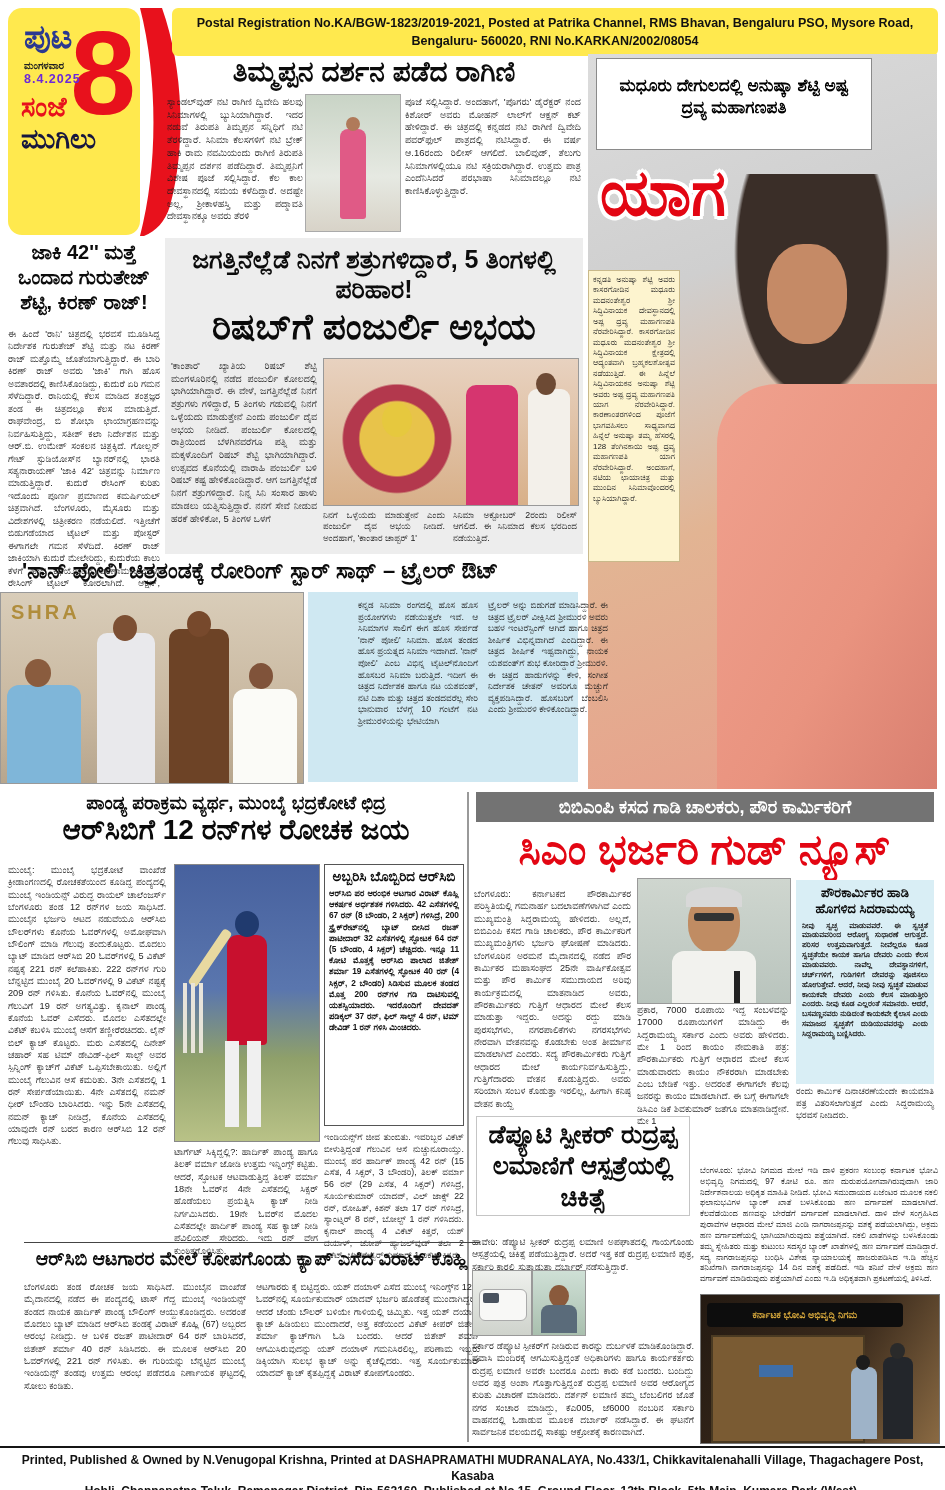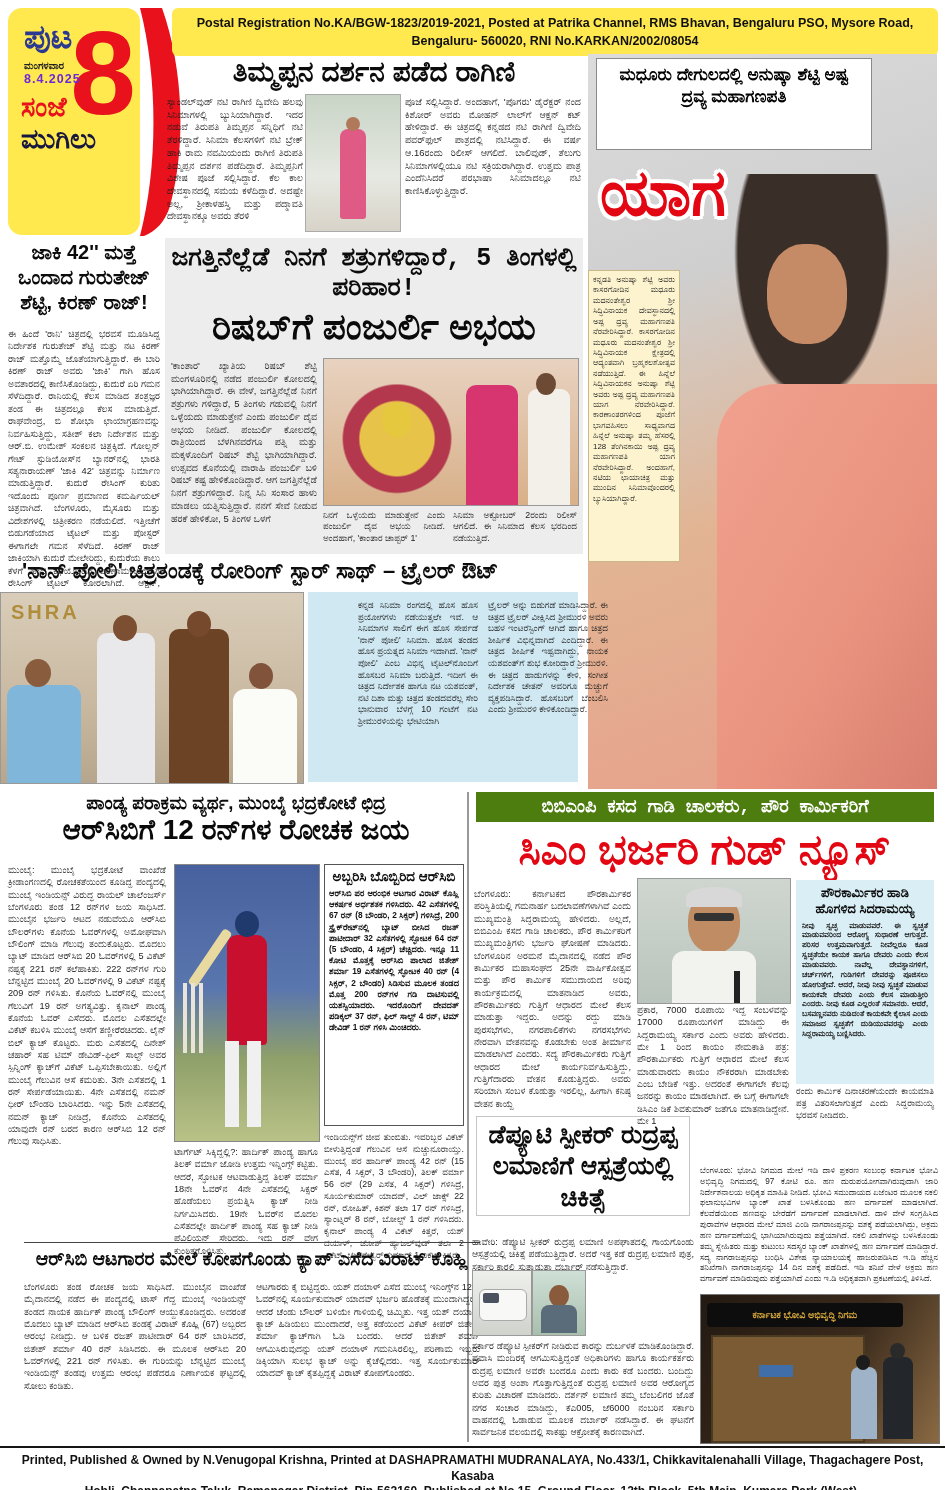--- a/index.html
+++ b/index.html
@@ -17,21 +17,21 @@
   #masthead{left:8px;top:8px;width:132px;height:227px;background:#ffe94e;border-radius:14px;}
   .puta{color:#2b3990;font-size:33px;font-weight:800;}
   .bignum{color:#e8111c;font-size:118px;font-weight:800;line-height:0.9;}
   .day{font-size:10px;font-weight:700;color:#222;}
   .date{font-size:12.5px;font-weight:800;color:#6d28d9;letter-spacing:1px;}
   .sanje{color:#e8111c;font-size:27px;font-weight:800;}
   .mugilu{color:#16163f;font-size:27px;font-weight:800;}
   #topbanner{left:172px;top:8px;width:766px;height:48px;background:#ffe94e;border-radius:6px;
              font-size:12.5px;font-weight:800;color:#111;text-align:center;padding-top:7px;box-sizing:border-box;line-height:1.4;}
   .red-big{color:#e30613;font-weight:900;}
-  .banner-blue{background:#4d7c0f;color:#fff;font-weight:800;font-family:Liberation Mono, monospace;}
+  .banner-blue{background:#737373;color:#fff;font-weight:800;}
   .panel-blue{background:#cfe8f2;}
   .panel-yellow{background:#fdf4cf;border:1px solid #c9b98a;margin-top:26px;}
   .vline{background:#999;}
   #footer{left:0;top:1446px;width:945px;border-top:2.5px solid #151515;
           font-size:12px;font-weight:700;color:#111;text-align:center;padding-top:5px;line-height:1.3;}
   .cap{font-size:8.8px;line-height:1.3;color:#1c1c1c;}
   .outline-w{text-shadow:-3px -3px 0 #fff,3px -3px 0 #fff,-3px 3px 0 #fff,3px 3px 0 #fff,4px 0 0 #fff,-4px 0 0 #fff,0 4px 0 #fff,0 -4px 0 #fff;text-align:right;}
 </style>
 </head>
 <body>
@@ -67,27 +67,27 @@
 
   <div class="abs" style="left:8px;top:240px;width:152px;height:510px;">
     <div class="hl center" style="font-size:20px;line-height:1.25;">ಜಾಕಿ 42'' ಮತ್ತೆ ಒಂದಾದ ಗುರುತೇಜ್ ಶೆಟ್ಟಿ, ಕಿರಣ್ ರಾಜ್!</div>
     <div class="abs bt just" style="left:0;top:88px;width:152px;height:418px;font-size:9.3px;">ಈ ಹಿಂದೆ 'ರಾನಿ' ಚಿತ್ರದಲ್ಲಿ ಭರವಸೆ ಮೂಡಿಸಿದ್ದ ನಿರ್ದೇಶಕ ಗುರುತೇಜ್ ಶೆಟ್ಟಿ ಮತ್ತು ನಟ ಕಿರಣ್ ರಾಜ್ ಮತ್ತೊಮ್ಮೆ ಜೊತೆಯಾಗುತ್ತಿದ್ದಾರೆ. ಈ ಬಾರಿ ಕಿರಣ್ ರಾಜ್ ಅವರು 'ಜಾಕಿ' ಗಾಗಿ ಹೊಸ ಅವತಾರದಲ್ಲಿ ಕಾಣಿಸಿಕೊಂಡಿದ್ದು, ಕುದುರೆ ಏರಿ ಗಮನ ಸೆಳೆದಿದ್ದಾರೆ. ರಾನಿಯಲ್ಲಿ ಕೆಲಸ ಮಾಡಿದ ತಂತ್ರಜ್ಞರ ತಂಡ ಈ ಚಿತ್ರದಲ್ಲೂ ಕೆಲಸ ಮಾಡುತ್ತಿದೆ. ರಾಘವೇಂದ್ರ, ಬಿ ಶೋಭಾ ಛಾಯಾಗ್ರಹಣವನ್ನು ನಿರ್ವಹಿಸುತ್ತಿದ್ದು, ಸತೀಶ್ ಕಲಾ ನಿರ್ದೇಶನ ಮತ್ತು ಆರ್.ಬಿ. ಉಮೇಶ್ ಸಂಕಲನ ಚಿತ್ರಕ್ಕಿದೆ. ಗೋಲ್ಡನ್ ಗೇಟ್ ಸ್ಟುಡಿಯೋಸ್‌ನ ಬ್ಯಾನರ್‌ನಲ್ಲಿ ಭಾರತಿ ಸತ್ಯನಾರಾಯಣ್ 'ಜಾಕಿ 42' ಚಿತ್ರವನ್ನು ನಿರ್ಮಾಣ ಮಾಡುತ್ತಿದ್ದಾರೆ. ಕುದುರೆ ರೇಸಿಂಗ್ ಕುರಿತು ಇದೊಂದು ಪೂರ್ಣ ಪ್ರಮಾಣದ ಕಮರ್ಷಿಯಲ್ ಚಿತ್ರವಾಗಿದೆ. ಬೆಂಗಳೂರು, ಮೈಸೂರು ಮತ್ತು ವಿದೇಶಗಳಲ್ಲಿ ಚಿತ್ರೀಕರಣ ನಡೆಯಲಿದೆ. ಇತ್ತೀಚೆಗೆ ಬಿಡುಗಡೆಯಾದ ಟೈಟಲ್ ಮತ್ತು ಪೋಸ್ಟರ್ ಈಗಾಗಲೇ ಗಮನ ಸೆಳೆದಿದೆ. ಕಿರಣ್ ರಾಜ್ ಜಾಕಿಯಾಗಿ ಕುದುರೆ ಮೇಲೇರಿದ್ದು, ಕುದುರೆಯ ಕಾಲು ಕೆಳಗೆ ಹಾದ ಕಥೆಯೊಂದಿಗೆ ಪರಿಣಾಮಕಾರಿಯಾಗಿ ರೇಸಿಂಗ್ ಟೈಟಲ್ ಕೋರಲಾಗಿದೆ. ಆಕ್ಷನ್, ರೊಮಾನ್ಸ್, ಫ್ಯಾಮಿಲಿ ಸೆಂಟಿಮೆಂಟ್ ಮತ್ತು ಹಾಸ್ಯ ಎಲ್ಲವನ್ನೂ ಚಿತ್ರ ಒಳಗೊಂಡಿದೆ ಎಂದು ನಿರ್ದೇಶಕ ಗುರುತೇಜ್ ಶೆಟ್ಟಿ ಭರವಸೆ ನೀಡಿದ್ದಾರೆ. ಮೇ 15 ರಿಂದ ಚಿತ್ರೀಕರಣ ಆರಂಭವಾಗಿದೆ.</div>
   </div>
 
   <div class="abs photo" style="left:588px;top:54px;width:349px;height:735px;background:linear-gradient(160deg,#dcdcdc 0%,#cfcfcf 30%,#e2b493 60%,#e89d8a 100%);">
     <div class="abs" style="right:30px;top:120px;width:190px;height:260px;background:radial-gradient(ellipse at 50% 30%,#3a2e28 55%,transparent 58%);"></div>
     <div class="abs" style="right:90px;top:190px;width:80px;height:100px;background:#c58a66;border-radius:45%;"></div>
     <div class="abs" style="right:0px;top:330px;width:220px;height:405px;background:linear-gradient(120deg,#f0a18e,#e9937f 60%,#d97f70);border-radius:60px 0 0 0;"></div>
-    <div class="abs white-box center" style="left:8px;top:4px;width:276px;height:92px;font-size:17px;font-weight:800;line-height:1.3;padding:5px 8px;box-sizing:border-box;">ಮಧೂರು ದೇಗುಲದಲ್ಲಿ ಅನುಷ್ಕಾ ಶೆಟ್ಟಿ ಅಷ್ಟ ದ್ರವ್ಯ ಮಹಾಗಣಪತಿ</div>
+    <div class="abs white-box center" style="left:8px;top:4px;width:276px;height:92px;font-size:17px;font-weight:800;line-height:1.3;padding:16px 8px;box-sizing:border-box;">ಮಧೂರು ದೇಗುಲದಲ್ಲಿ ಅನುಷ್ಕಾ ಶೆಟ್ಟಿ ಅಷ್ಟ ದ್ರವ್ಯ ಮಹಾಗಣಪತಿ</div>
     <div class="abs red-big outline-w" style="left:12px;top:102px;font-size:64px;">ಯಾಗ</div>
     <div class="abs panel-yellow just" style="left:0;top:190px;width:92px;height:292px;font-size:7.9px;line-height:1.32;color:#222;padding:4px;box-sizing:border-box;">ಕನ್ನಡತಿ ಅನುಷ್ಕಾ ಶೆಟ್ಟಿ ಅವರು ಕಾಸರಗೋಡಿನ ಮಧೂರು ಮದನಂತೇಶ್ವರ ಶ್ರೀ ಸಿದ್ಧಿವಿನಾಯಕ ದೇವಸ್ಥಾನದಲ್ಲಿ ಅಷ್ಟ ದ್ರವ್ಯ ಮಹಾಗಣಪತಿ ನೆರವೇರಿಸಿದ್ದಾರೆ. ಕಾಸರಗೋಡಿನ ಮಧೂರು ಮದನಂತೇಶ್ವರ ಶ್ರೀ ಸಿದ್ಧಿವಿನಾಯಕ ಕ್ಷೇತ್ರದಲ್ಲಿ ಆದ್ಯಂತವಾಗಿ ಬ್ರಹ್ಮಕಲಶೋತ್ಸವ ನಡೆಯುತ್ತಿದೆ. ಈ ಹಿನ್ನೆಲೆ ಸಿದ್ಧಿವಿನಾಯಕನ ಅನುಷ್ಕಾ ಶೆಟ್ಟಿ ಅವರು ಅಷ್ಟ ದ್ರವ್ಯ ಮಹಾಗಣಪತಿ ಯಾಗ ನೆರವೇರಿಸಿದ್ದಾರೆ. ಕಾರಣಾಂತರಗಳಿಂದ ಪೂಜೆಗೆ ಭಾಗವಹಿಸಲು ಸಾಧ್ಯವಾಗದ ಹಿನ್ನೆಲೆ ಅನುಷ್ಕಾ ತಮ್ಮ ಹೆಸರಲ್ಲಿ 128 ತೆಂಗಿನಕಾಯಿ ಅಷ್ಟ ದ್ರವ್ಯ ಮಹಾಗಣಪತಿ ಯಾಗ ನೆರವೇರಿಸಿದ್ದಾರೆ. ಅಂದಹಾಗೆ, ನಟಿಯ ಛಾಯಾಚಿತ್ರ ಮತ್ತು ಮುಂದಿನ ಸಿನಿಮಾವೊಂದರಲ್ಲಿ ಬ್ಯುಸಿಯಾಗಿದ್ದಾರೆ.</div>
   </div>
 
   <div class="abs" style="left:165px;top:238px;width:418px;height:316px;background:#ededed;">
-    <div class="abs hl center" style="left:4px;top:6px;width:410px;font-size:25px;line-height:1.2;font-family:Liberation Mono, monospace;">ಜಗತ್ತಿನೆಲ್ಲೆಡೆ ನಿನಗೆ ಶತ್ರುಗಳಿದ್ದಾರೆ, 5 ತಿಂಗಳಲ್ಲಿ ಪರಿಹಾರ!</div>
+    <div class="abs hl center" style="left:4px;top:6px;width:410px;font-size:25px;line-height:1.2;">ಜಗತ್ತಿನೆಲ್ಲೆಡೆ ನಿನಗೆ ಶತ್ರುಗಳಿದ್ದಾರೆ, 5 ತಿಂಗಳಲ್ಲಿ ಪರಿಹಾರ!</div>
     <div class="abs center" style="left:0;top:68px;width:418px;font-size:36px;font-weight:900;color:#0a0a0a;">ರಿಷಬ್‌ಗೆ ಪಂಜುರ್ಲಿ ಅಭಯ</div>
     <div class="abs bt just" style="left:6px;top:122px;width:146px;height:188px;">'ಕಾಂತಾರ' ಖ್ಯಾತಿಯ ರಿಷಬ್ ಶೆಟ್ಟಿ ಮಂಗಳೂರಿನಲ್ಲಿ ನಡೆದ ಪಂಜುರ್ಲಿ ಕೋಲದಲ್ಲಿ ಭಾಗಿಯಾಗಿದ್ದಾರೆ. ಈ ವೇಳೆ, ಜಗತ್ತಿನೆಲ್ಲೆಡೆ ನಿನಗೆ ಶತ್ರುಗಳು ಗಳಿದ್ದಾರೆ, 5 ತಿಂಗಳು ಗಡುವಲ್ಲಿ ನಿನಗೆ ಒಳ್ಳೆಯದು ಮಾಡುತ್ತೇನೆ ಎಂದು ಪಂಜುರ್ಲಿ ದೈವ ಅಭಯ ನೀಡಿದೆ. ಪಂಜುರ್ಲಿ ಕೋಲದಲ್ಲಿ ರಾತ್ರಿಯಿಂದ ಬೆಳಗಿನವರೆಗೂ ಪತ್ನಿ ಮತ್ತು ಮಕ್ಕಳೊಂದಿಗೆ ರಿಷಬ್ ಶೆಟ್ಟಿ ಭಾಗಿಯಾಗಿದ್ದಾರೆ. ಉತ್ಸವದ ಕೊನೆಯಲ್ಲಿ ವಾರಾಹಿ ಪಂಜುರ್ಲಿ ಬಳಿ ರಿಷಬ್ ಕಷ್ಟ ಹೇಳಿಕೊಂಡಿದ್ದಾರೆ. ಆಗ ಜಗತ್ತಿನೆಲ್ಲೆಡೆ ನಿನಗೆ ಶತ್ರುಗಳಿದ್ದಾರೆ. ನಿನ್ನ ಸಿನಿ ಸಂಸಾರ ಹಾಳು ಮಾಡಲು ಯತ್ನಿಸುತ್ತಿದ್ದಾರೆ. ನನಗೆ ಸೇವೆ ನೀಡುವ ಹರಕೆ ಹೇಳಿಕೋ, 5 ತಿಂಗಳ ಒಳಗೆ</div>
     <div class="abs photo" style="left:158px;top:120px;width:254px;height:146px;background:linear-gradient(#e8d2c0,#d8b089);border:1px solid #999;">
       <div class="abs" style="left:18px;top:6px;width:110px;height:134px;background:radial-gradient(circle at 50% 55%,#e8c34a 40%,#b3384d 42%,#b3384d 58%,transparent 60%);"></div>
       <div class="abs" style="left:58px;top:44px;width:30px;height:34px;background:#e6c83e;border-radius:50%;"></div>
       <div class="abs" style="left:142px;top:26px;width:52px;height:120px;background:#d6356f;border-radius:10px 10px 0 0;"></div>
       <div class="abs" style="left:204px;top:30px;width:42px;height:116px;background:#f3f0ea;border-radius:9px 9px 0 0;"></div>
       <div class="abs" style="left:212px;top:14px;width:20px;height:22px;background:#6d4a34;border-radius:50%;"></div>
     </div>
     <div class="abs cap just" style="left:158px;top:272px;width:122px;">ನಿನಗೆ ಒಳ್ಳೆಯದು ಮಾಡುತ್ತೇನೆ ಎಂದು ಪಂಜುರ್ಲಿ ದೈವ ಅಭಯ ನೀಡಿದೆ. ಅಂದಹಾಗೆ, 'ಕಾಂತಾರ ಚಾಪ್ಟರ್ 1'</div>

